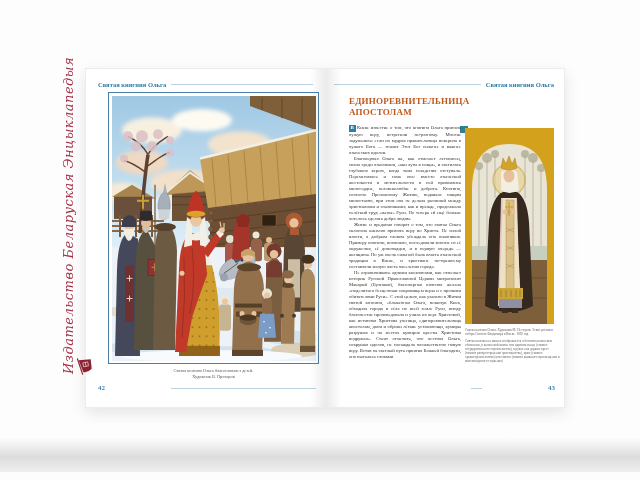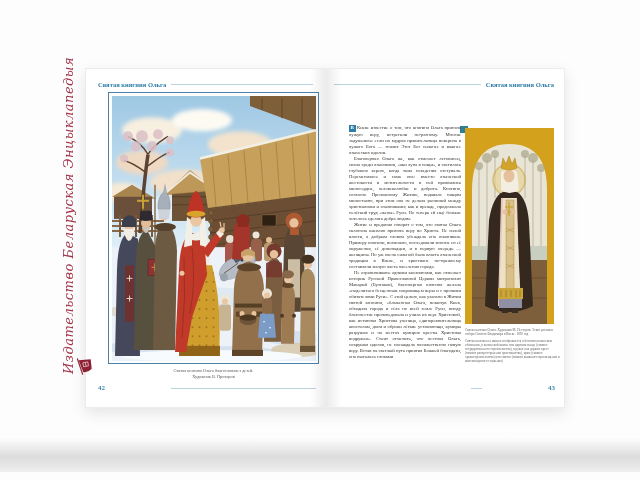--- a/index.html
+++ b/index.html
@@ -360,20 +360,24 @@
       </div>
     </div>
 
     <div class="page right">
       <div class="hdr-row" style="left:8px; top:10px; width:220px;">
         <span class="rule"></span>
         <span class="gap"></span>
         <span class="hdr-text">Святая княгиня Ольга</span>
       </div>
 
+      <div class="sec-title">
+        <div>ЕДИНОРЕВНИТЕЛЬНИЦА</div>
+        <div>АПОСТОЛАМ</div>
+      </div>
 
       <div class="accent-sq"></div>
 
       <div class="body-col">
         <p class="first"><span class="dropcap">В</span><span>Киеве известие о том, что княгиня Ольга приняла чужую веру, встретили по-разному. Многие задумались: если их мудрая правительница поверила в чужого Бога — значит Этот Бог сильнее и важнее языческих идолов.</span></p>
         <p>Благоверная Ольга же, как отмечает летописец, сияла среди язычников, «аки луна в нощи», и светилась глубокою верою, когда тьма неведения отступала. Переменилась и сама она: вместо языческой жестокости и мстительности в ней проявились милосердие, человеколюбие и доброта. Княгиня, согласно Проложному Житию, подавала нищим милостыню, при этом она не делала различий между христианами и язычниками; как и прежде, продолжала нелёгкий труд «жены» Руси. Но теперь ей ещё больше хотелось сделать добра людям.</p>
         <p>Житие и предания говорят о том, что святая Ольга склоняла киевлян принять веру во Христа. Не силой власти, а добрым словом убеждала она язычников. Примеру княгини, возможно, последовали многие из её окружения, её домочадцев, и в первую очередь — женщины. Но уж очень сильной была власть языческой традиции в Киеве, и христиане по-прежнему составляли малую часть населения города.</p>
         <p>Не ограничиваясь одними киевлянами, как отмечает историк Русской Православной Церкви митрополит Макарий (Булгаков), благоверная княгиня желала «поделиться бесценным сокровищем веры и с прочими обитателями Руси». С этой целью, как указано в Житии святой княгини, «блаженная Ольга, покинув Киев, обходила города и сёла по всей земле Руси, всюду благочестие проповедовала и учила их вере Христовой, как истинная Христова ученица, единоревнительница апостолам, дани и оброки лёгкие уставляющи, кумиры разрушая и на местах кумиров кресты Христовы водружая». Стоит отметить, что честная Ольга, сокрушая идолов, не насаждала насильственно новую веру. Встав на светлый путь приятия Божией благодати, она пыталась словами</p>
       </div>
 

